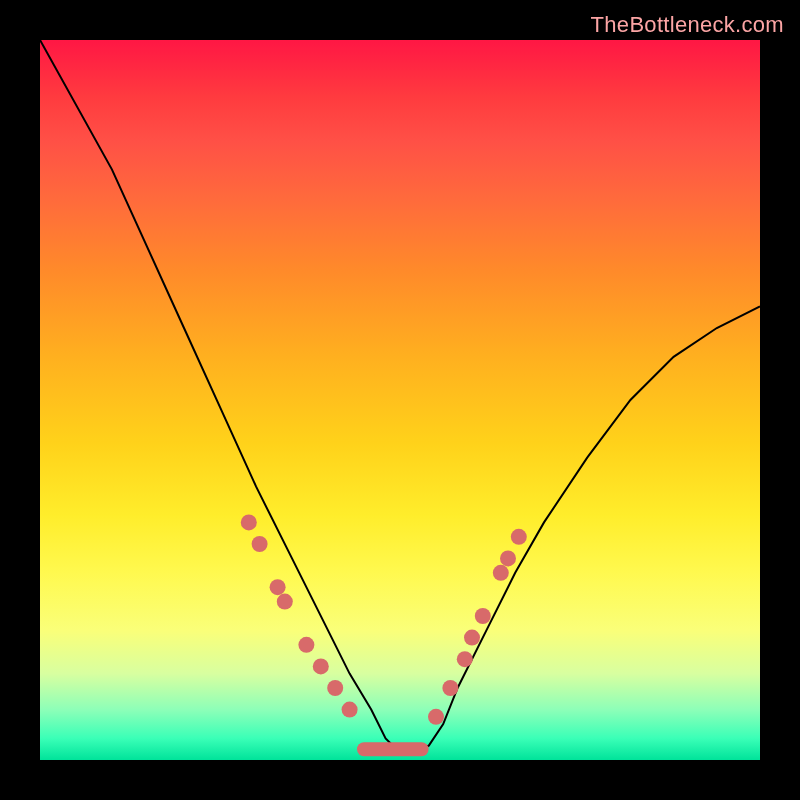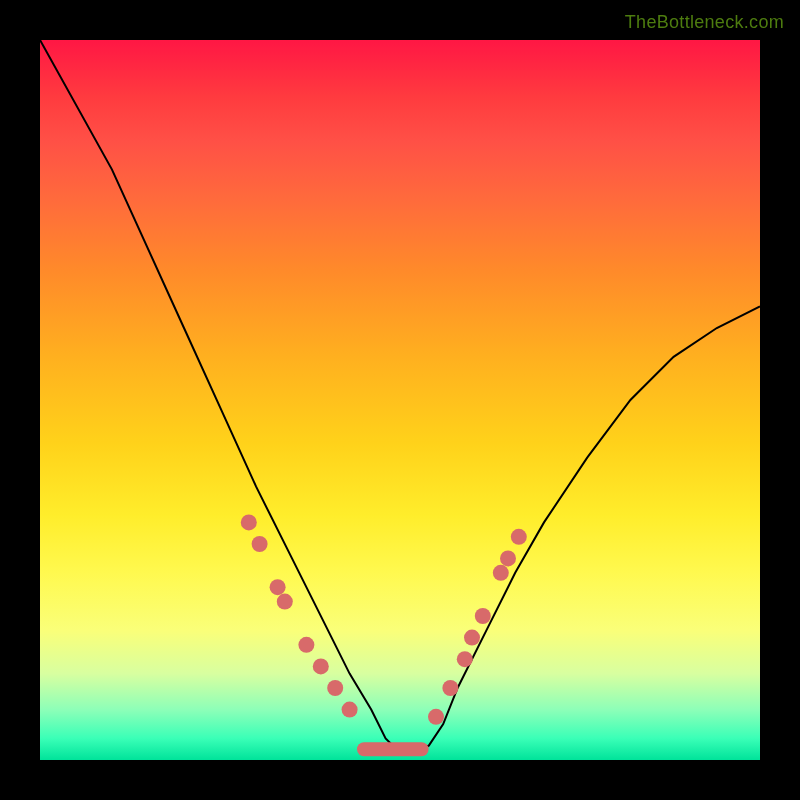--- a/index.html
+++ b/index.html
@@ -37,22 +37,22 @@
       #d8ffa0 88%,
       #8dffb8 93%,
       #3affb7 97%,
       #00e39a 100%
     );
   }
   .watermark {
     position: absolute;
     top: 12px;
     right: 16px;
-    color: #4d7c0f;
-    font-size: 18px;
+    color: #fca5a5;
+    font-size: 22px;
     font-weight: 400;
     letter-spacing: 0.3px;
     z-index: 10;
   }
   svg {
     position: absolute;
     left: 0;
     top: 0;
   }
   .curve {

